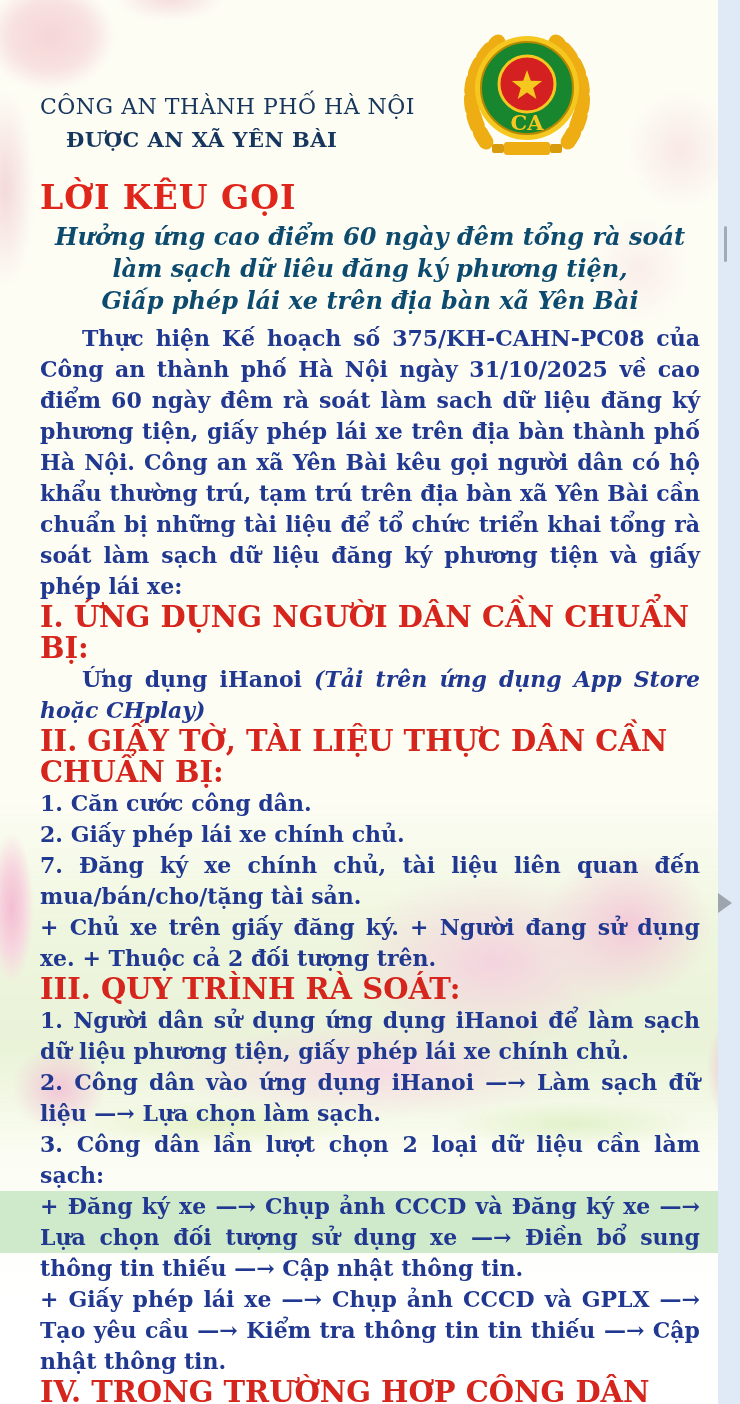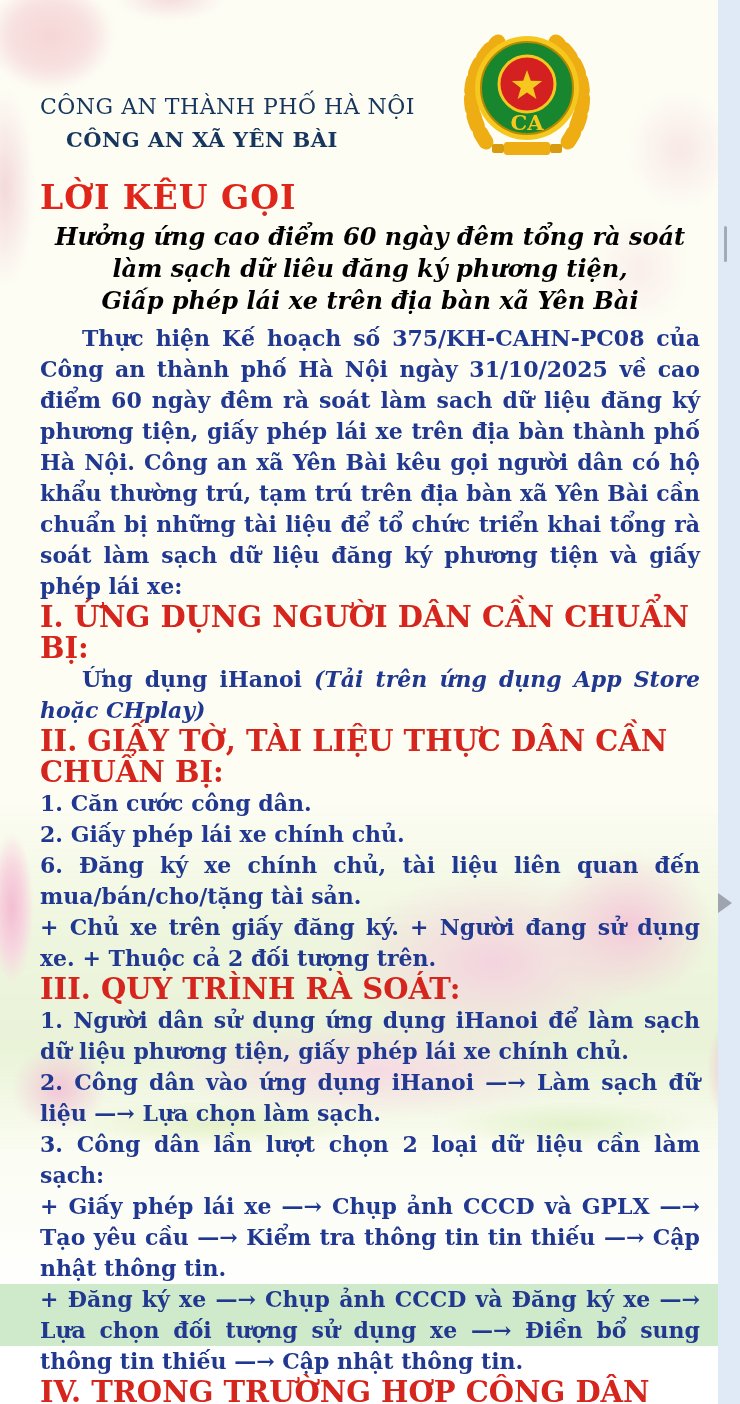--- a/index.html
+++ b/index.html
@@ -45,21 +45,21 @@
     border-top:10px solid transparent; border-bottom:10px solid transparent;
     border-left:14px solid #8d949e; opacity:.8; }
   
   .content { position:absolute; z-index:2; left:40px; right:40px; top:0; }
   .org-block { padding-top:62px; color:#17365d; }
   .org-line1 { font-size:22px; letter-spacing:.5px;margin-top:32px; }
   .org-line2 { font-size:21px; font-weight:bold; letter-spacing:.5px; padding-left:26px; margin-top:8px; }
   .emblem { position:absolute; left:452px; top:18px; width:150px; height:142px; z-index:2; }
   .doc-title { margin-top:26px; text-align:left; color:#e0251b; font-weight:bold;
     font-size:33px; letter-spacing:1px; }
-  .doc-subtitle { margin-top:4px; text-align:center; color:#000000; font-style:italic;
+  .doc-subtitle { margin-top:4px; text-align:center; color:#0c4a6e; font-style:italic;
     font-weight:bold; font-size:24px; line-height:32px; }
   p { margin:0; }
   .body-blue { color:#20388f; font-weight:bold; font-size:22px; line-height:31px;
     text-align:justify; }
   .intro { margin-top:6px; text-indent:42px; }
   .red-head { color:#d6251c; font-weight:bold; font-size:29px; line-height:31px; }
   .app-line { text-indent:42px; }
   .app-note { font-style:italic; font-weight:bold; }
   .hl { background:linear-gradient(#cfe9cb,#cfe9cb) no-repeat; background-size:100% 67%;
     margin-left:-40px; padding-left:40px; margin-right:-22px; padding-right:22px; }
@@ -87,44 +87,44 @@
     <text x="75" y="112" text-anchor="middle" font-family="DejaVu Serif, serif" font-size="21" font-weight="bold" fill="#f6c81f">CA</text>
     <rect x="52" y="124" width="46" height="13" rx="3" fill="#eead12"></rect>
     <rect x="40" y="126" width="12" height="9" rx="2" fill="#d99b0e"></rect>
     <rect x="98" y="126" width="12" height="9" rx="2" fill="#d99b0e"></rect>
   </svg>
 
   <div class="content">
 
     <div class="org-block">
       <div class="org-line1">CÔNG AN THÀNH PHỐ HÀ NỘI</div>
-      <div class="org-line2">CÔNG AN XÃ YÊN BÀI</div>
+      <div class="org-line2">ĐƯỢC AN XÃ YÊN BÀI</div>
     </div>
 
     <div class="doc-title">LỜI KÊU GỌI</div>
 
     <div class="doc-subtitle">
       <p>Hưởng ứng cao điểm 60 ngày đêm tổng rà soát làm sạch dữ liêu đăng ký phương tiện,</p>
       <p>Giấp phép lái xe trên địa bàn xã Yên Bài</p>
     </div>
 
     <p class="body-blue intro">Thực hiện Kế hoạch số 375/KH-CAHN-PC08 của Công an thành phố Hà Nội ngày 31/10/2025 về cao điểm 60 ngày đêm rà soát làm sach dữ liệu đăng ký phương tiện, giấy phép lái xe trên địa bàn thành phố Hà Nội. Công an xã Yên Bài kêu gọi người dân có hộ khẩu thường trú, tạm trú trên địa bàn xã Yên Bài cần chuẩn bị những tài liệu để tổ chức triển khai tổng rà soát làm sạch dữ liệu đăng ký phương tiện và giấy phép lái xe:</p>
 
     <p class="red-head">I. ỨNG DỤNG NGƯỜI DÂN CẦN CHUẨN BỊ:</p>
     <p class="body-blue app-line"><span>Ứng dụng iHanoi </span><span class="app-note">(Tải trên ứng dụng App Store hoặc CHplay)</span></p>
 
     <p class="red-head">II. GIẤY TỜ, TÀI LIỆU THỰC DÂN CẦN CHUẨN BỊ:</p>
     <p class="body-blue">1. Căn cước công dân.</p>
     <p class="body-blue">2. Giấy phép lái xe chính chủ.</p>
-    <p class="body-blue">6. Đăng ký xe chính chủ, tài liệu liên quan đến mua/bán/cho/tặng tài sản.</p>
+    <p class="body-blue">7. Đăng ký xe chính chủ, tài liệu liên quan đến mua/bán/cho/tặng tài sản.</p>
     <p class="body-blue">+ Chủ xe trên giấy đăng ký. + Người đang sử dụng xe. + Thuộc cả 2 đối tượng trên.</p>
 
     <p class="red-head">III. QUY TRÌNH RÀ SOÁT:</p>
     <p class="body-blue">1. Người dân sử dụng ứng dụng iHanoi để làm sạch dữ liệu phương tiện, giấy phép lái xe chính chủ.</p>
     <p class="body-blue">2. Công dân vào ứng dụng iHanoi —→ Làm sạch đữ liệu —→ Lựa chọn làm sạch.</p>
     <p class="body-blue">3. Công dân lần lượt chọn 2 loại dữ liệu cần làm sạch:</p>
+    <p class="body-blue hl">+ Đăng ký xe —→ Chụp ảnh CCCD và Đăng ký xe —→ Lựa chọn đối tượng sử dụng xe —→ Điền bổ sung thông tin thiếu —→ Cập nhật thông tin.</p>
     <p class="body-blue">+ Giấy phép lái xe —→ Chụp ảnh CCCD và GPLX —→ Tạo yêu cầu —→ Kiểm tra thông tin tin thiếu —→ Cập nhật thông tin.</p>
-    <p class="body-blue hl">+ Đăng ký xe —→ Chụp ảnh CCCD và Đăng ký xe —→ Lựa chọn đối tượng sử dụng xe —→ Điền bổ sung thông tin thiếu —→ Cập nhật thông tin.</p>
 
     <p class="red-head">IV. TRONG TRƯỜNG HỢP CÔNG DÂN KHÔNG THỰC HIỆN ĐƯỢC QUY TRÌNH LÀM SẠCH:</p>
 
   </div>
 </div>
 
 </body></html>

